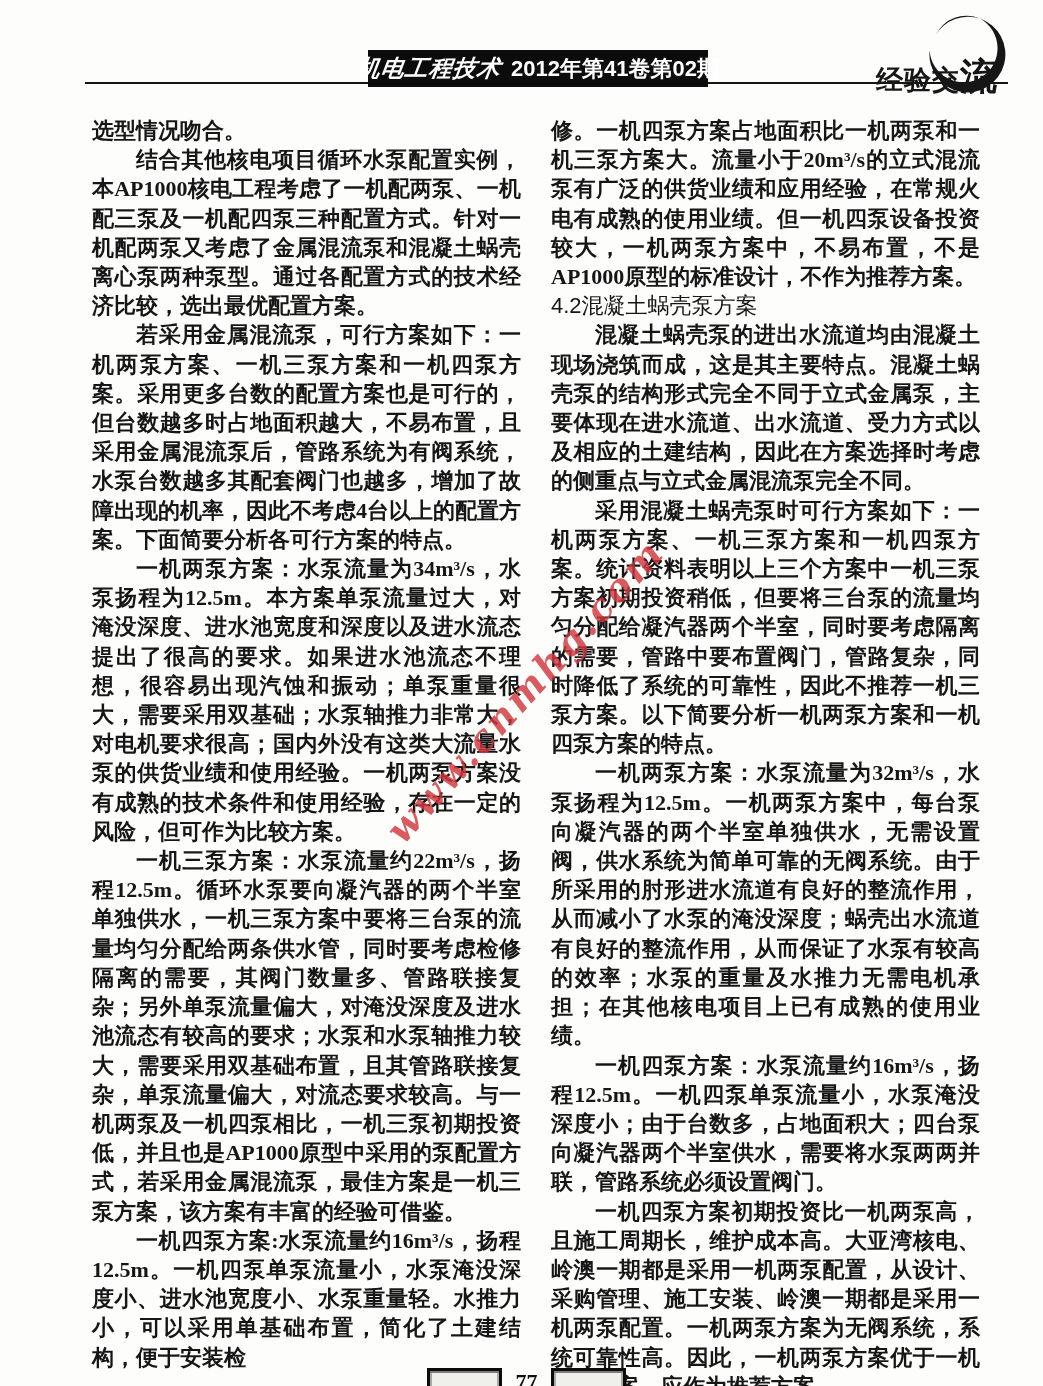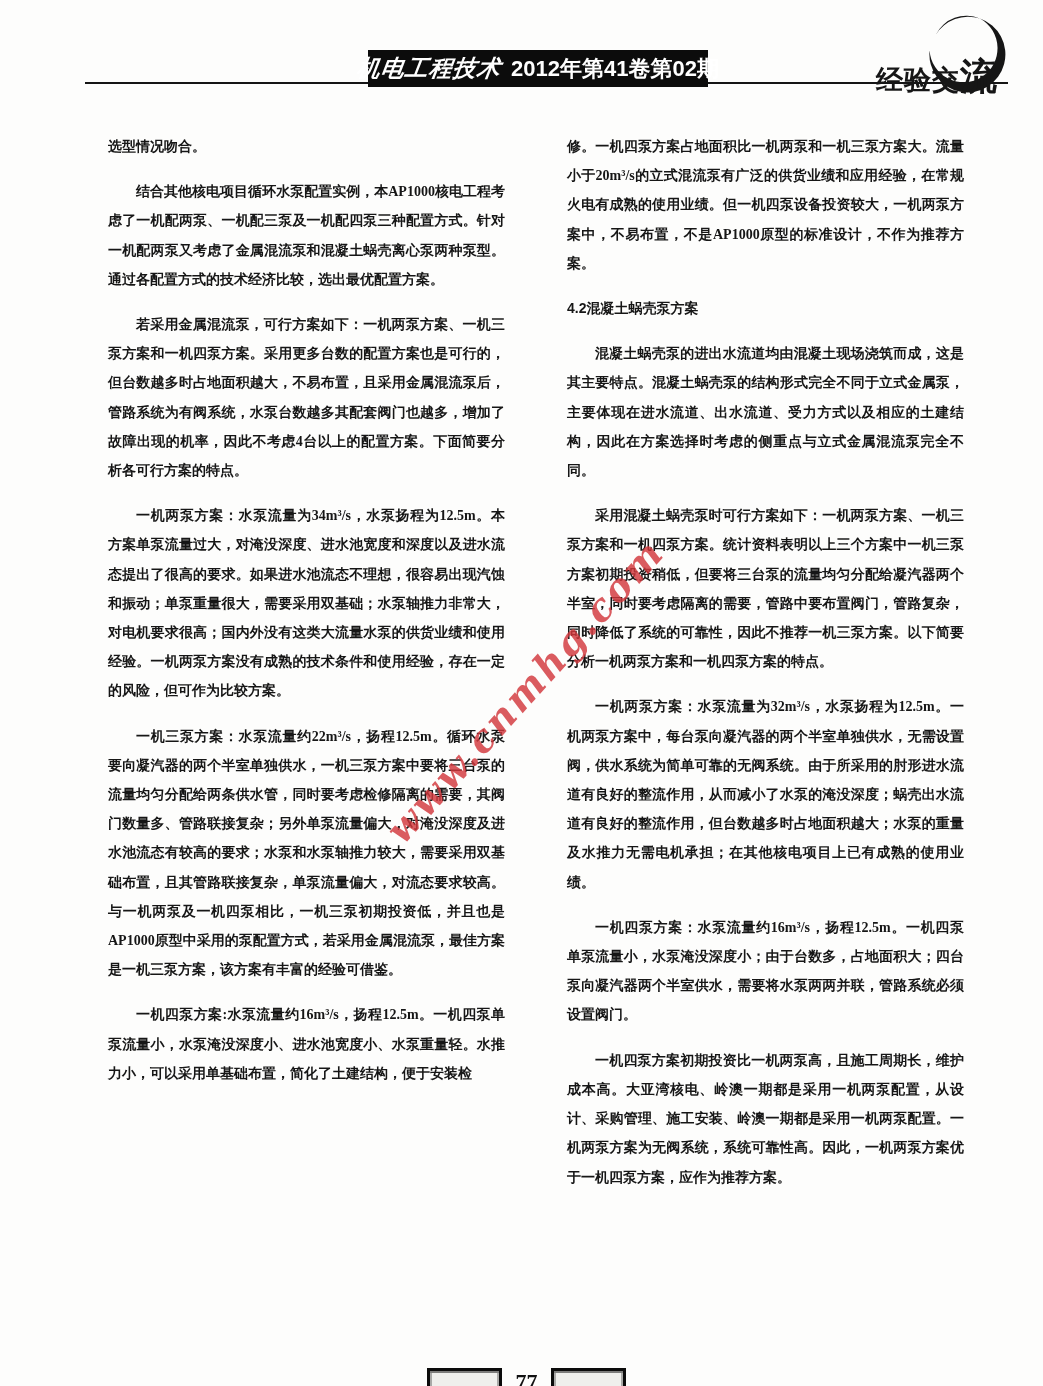--- a/index.html
+++ b/index.html
@@ -49,30 +49,30 @@
   .crescent{
     position:absolute;left:48px;top:-40px;width:84px;height:86px;z-index:1;
   }
   
   .columns{
     position:absolute;left:92px;top:116px;width:888px;
     display:flex;gap:30px;
   }
   .col{width:429px;}
   .para,.cont,.heading{
-    font-size:14px;line-height:29.2px;
+    font-size:22px;line-height:29.2px;
     text-align:justify;
     font-weight:600;
-    margin:16px;
+    margin:0;
   }
   .para{text-indent:2em;}
   .cont{text-indent:0;}
   .heading{
     font-family:"Liberation Sans",sans-serif;
-    font-weight:bold;text-indent:0;text-align:left;
+    font-weight:normal;text-indent:0;text-align:left;
   }
   
   .watermark{
     position:absolute;left:310px;top:668px;width:430px;
     text-align:center;
     transform:rotate(-48deg);
     font-family:"DejaVu Serif",serif;
     font-style:italic;font-weight:bold;
     font-size:38px;letter-spacing:3px;
     color:rgba(210,55,60,0.82);
@@ -122,21 +122,21 @@
       <p class="para">若采用金属混流泵，可行方案如下：一机两泵方案、一机三泵方案和一机四泵方案。采用更多台数的配置方案也是可行的，但台数越多时占地面积越大，不易布置，且采用金属混流泵后，管路系统为有阀系统，水泵台数越多其配套阀门也越多，增加了故障出现的机率，因此不考虑4台以上的配置方案。下面简要分析各可行方案的特点。</p>
       <p class="para">一机两泵方案：水泵流量为34m³/s，水泵扬程为12.5m。本方案单泵流量过大，对淹没深度、进水池宽度和深度以及进水流态提出了很高的要求。如果进水池流态不理想，很容易出现汽蚀和振动；单泵重量很大，需要采用双基础；水泵轴推力非常大，对电机要求很高；国内外没有这类大流量水泵的供货业绩和使用经验。一机两泵方案没有成熟的技术条件和使用经验，存在一定的风险，但可作为比较方案。</p>
       <p class="para">一机三泵方案：水泵流量约22m³/s，扬程12.5m。循环水泵要向凝汽器的两个半室单独供水，一机三泵方案中要将三台泵的流量均匀分配给两条供水管，同时要考虑检修隔离的需要，其阀门数量多、管路联接复杂；另外单泵流量偏大，对淹没深度及进水池流态有较高的要求；水泵和水泵轴推力较大，需要采用双基础布置，且其管路联接复杂，单泵流量偏大，对流态要求较高。与一机两泵及一机四泵相比，一机三泵初期投资低，并且也是AP1000原型中采用的泵配置方式，若采用金属混流泵，最佳方案是一机三泵方案，该方案有丰富的经验可借鉴。</p>
       <p class="para">一机四泵方案:水泵流量约16m³/s，扬程12.5m。一机四泵单泵流量小，水泵淹没深度小、进水池宽度小、水泵重量轻。水推力小，可以采用单基础布置，简化了土建结构，便于安装检</p>
     </div>
     <div class="col">
       <p class="cont">修。一机四泵方案占地面积比一机两泵和一机三泵方案大。流量小于20m³/s的立式混流泵有广泛的供货业绩和应用经验，在常规火电有成熟的使用业绩。但一机四泵设备投资较大，一机两泵方案中，不易布置，不是AP1000原型的标准设计，不作为推荐方案。</p>
       <p class="heading">4.2混凝土蜗壳泵方案</p>
       <p class="para">混凝土蜗壳泵的进出水流道均由混凝土现场浇筑而成，这是其主要特点。混凝土蜗壳泵的结构形式完全不同于立式金属泵，主要体现在进水流道、出水流道、受力方式以及相应的土建结构，因此在方案选择时考虑的侧重点与立式金属混流泵完全不同。</p>
       <p class="para">采用混凝土蜗壳泵时可行方案如下：一机两泵方案、一机三泵方案和一机四泵方案。统计资料表明以上三个方案中一机三泵方案初期投资稍低，但要将三台泵的流量均匀分配给凝汽器两个半室，同时要考虑隔离的需要，管路中要布置阀门，管路复杂，同时降低了系统的可靠性，因此不推荐一机三泵方案。以下简要分析一机两泵方案和一机四泵方案的特点。</p>
-      <p class="para">一机两泵方案：水泵流量为32m³/s，水泵扬程为12.5m。一机两泵方案中，每台泵向凝汽器的两个半室单独供水，无需设置阀，供水系统为简单可靠的无阀系统。由于所采用的肘形进水流道有良好的整流作用，从而减小了水泵的淹没深度；蜗壳出水流道有良好的整流作用，但台数越多时占地面积越大；水泵的重量及水推力无需电机承担；在其他核电项目上已有成熟的使用业绩。</p>
+      <p class="para">一机两泵方案：水泵流量为32m³/s，水泵扬程为12.5m。一机两泵方案中，每台泵向凝汽器的两个半室单独供水，无需设置阀，供水系统为简单可靠的无阀系统。由于所采用的肘形进水流道有良好的整流作用，从而减小了水泵的淹没深度；蜗壳出水流道有良好的整流作用，从而保证了水泵有较高的效率；水泵的重量及水推力无需电机承担；在其他核电项目上已有成熟的使用业绩。</p>
       <p class="para">一机四泵方案：水泵流量约16m³/s，扬程12.5m。一机四泵单泵流量小，水泵淹没深度小；由于台数多，占地面积大；四台泵向凝汽器两个半室供水，需要将水泵两两并联，管路系统必须设置阀门。</p>
       <p class="para">一机四泵方案初期投资比一机两泵高，且施工周期长，维护成本高。大亚湾核电、岭澳一期都是采用一机两泵配置，从设计、采购管理、施工安装、岭澳一期都是采用一机两泵配置。一机两泵方案为无阀系统，系统可靠性高。因此，一机两泵方案优于一机四泵方案，应作为推荐方案。</p>
     </div>
   </div>
 
   <div class="watermark">www.cnmhg.com</div>
 
   <div class="footer-box left"></div>
   <div class="page-number">77</div>
   <div class="footer-box right"></div>

